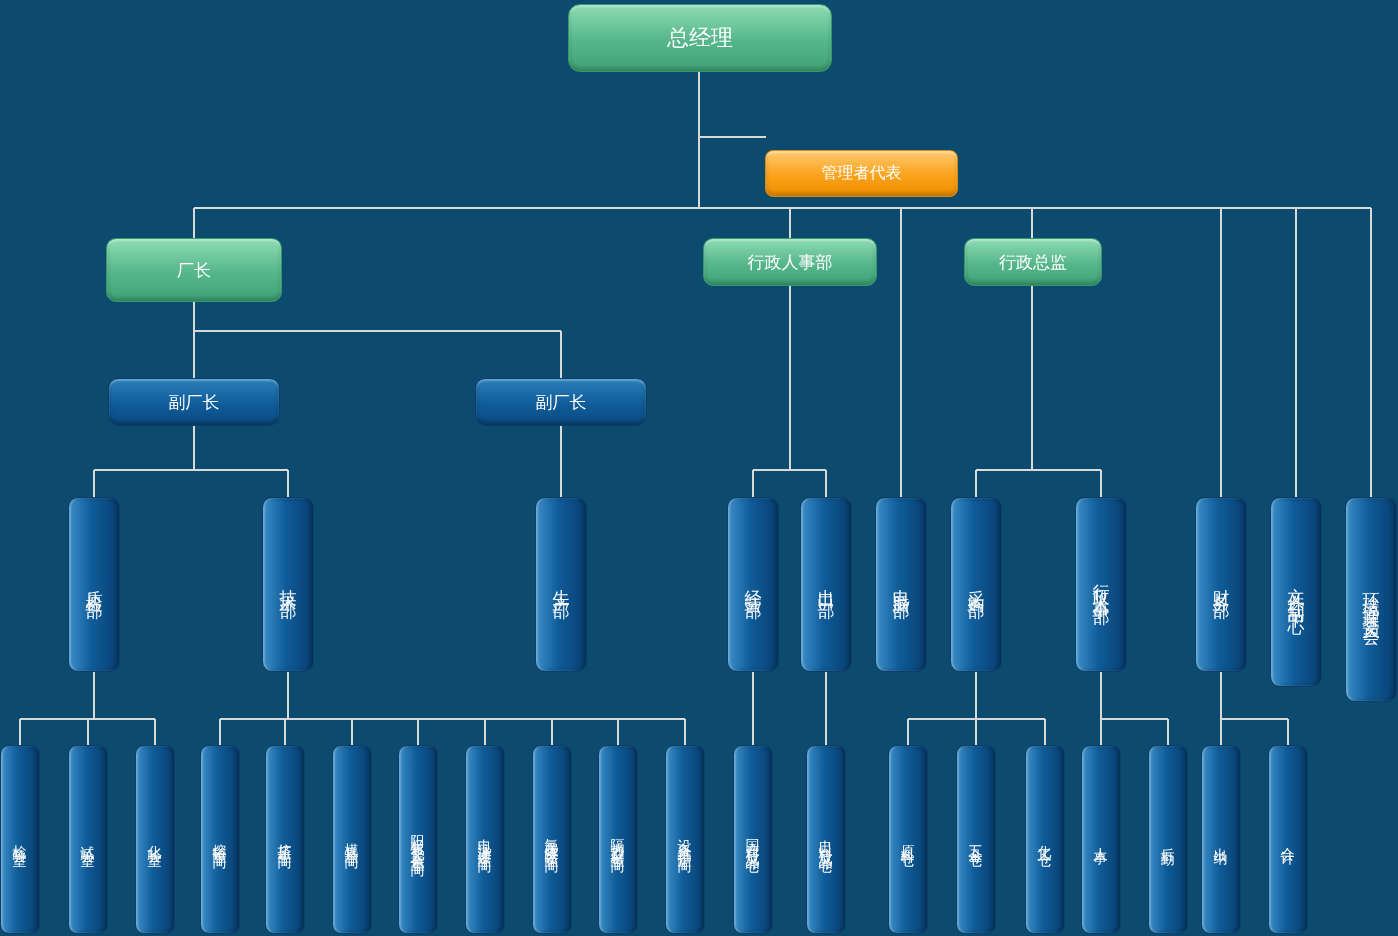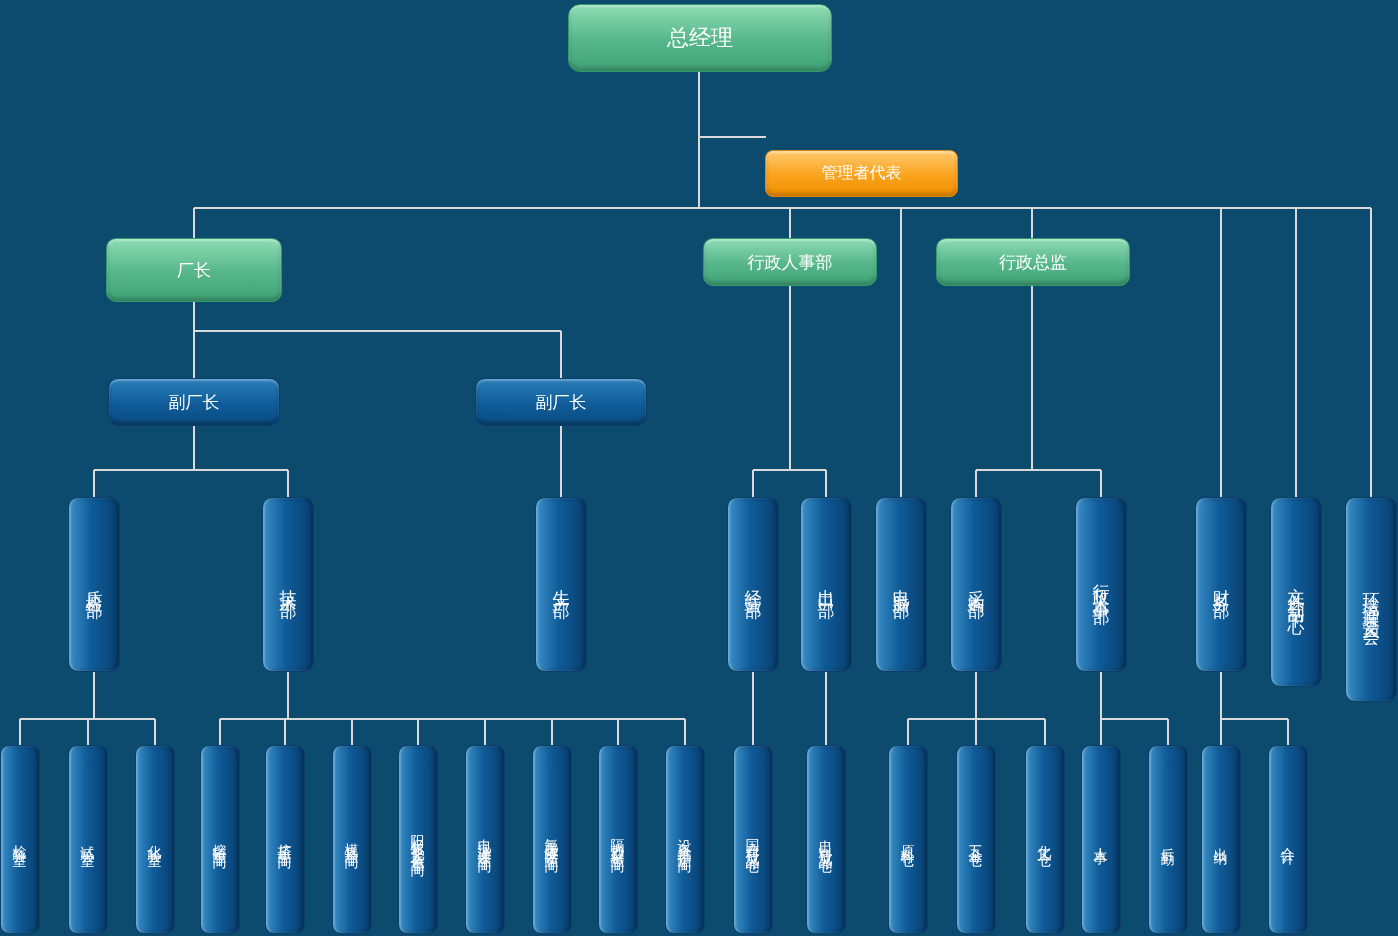--- a/index.html
+++ b/index.html
@@ -79,21 +79,21 @@
   </svg>
 
   <div class="node green ceo" style="left:568px;top:4px;width:264px;height:68px;">总经理</div>
 
   <div class="node orange" style="left:765px;top:113px;width:193px;height:47px;">管理者代表</div>
 
   <div class="node green" style="left:106px;top:238px;width:176px;height:64px;">厂长</div>
 
   <div class="node green" style="left:703px;top:238px;width:174px;height:48px;">行政人事部</div>
 
-  <div class="node green" style="left:936px;top:238px;width:194px;height:48px;">行政总监</div>
+  <div class="node green" style="left:964px;top:238px;width:138px;height:48px;">行政总监</div>
 
   <div class="node blue-h" style="left:108px;top:378px;width:172px;height:48px;">副厂长</div>
 
   <div class="node blue-h" style="left:475px;top:378px;width:172px;height:48px;">副厂长</div>
 
   <div class="node blue-v vtext dept" style="left:68px;top:497px;width:52px;height:175px;">质检部</div>
 
   <div class="node blue-v vtext dept" style="left:262px;top:497px;width:52px;height:175px;">技术部</div>
 
   <div class="node blue-v vtext dept" style="left:535px;top:497px;width:52px;height:175px;">生产部</div>

